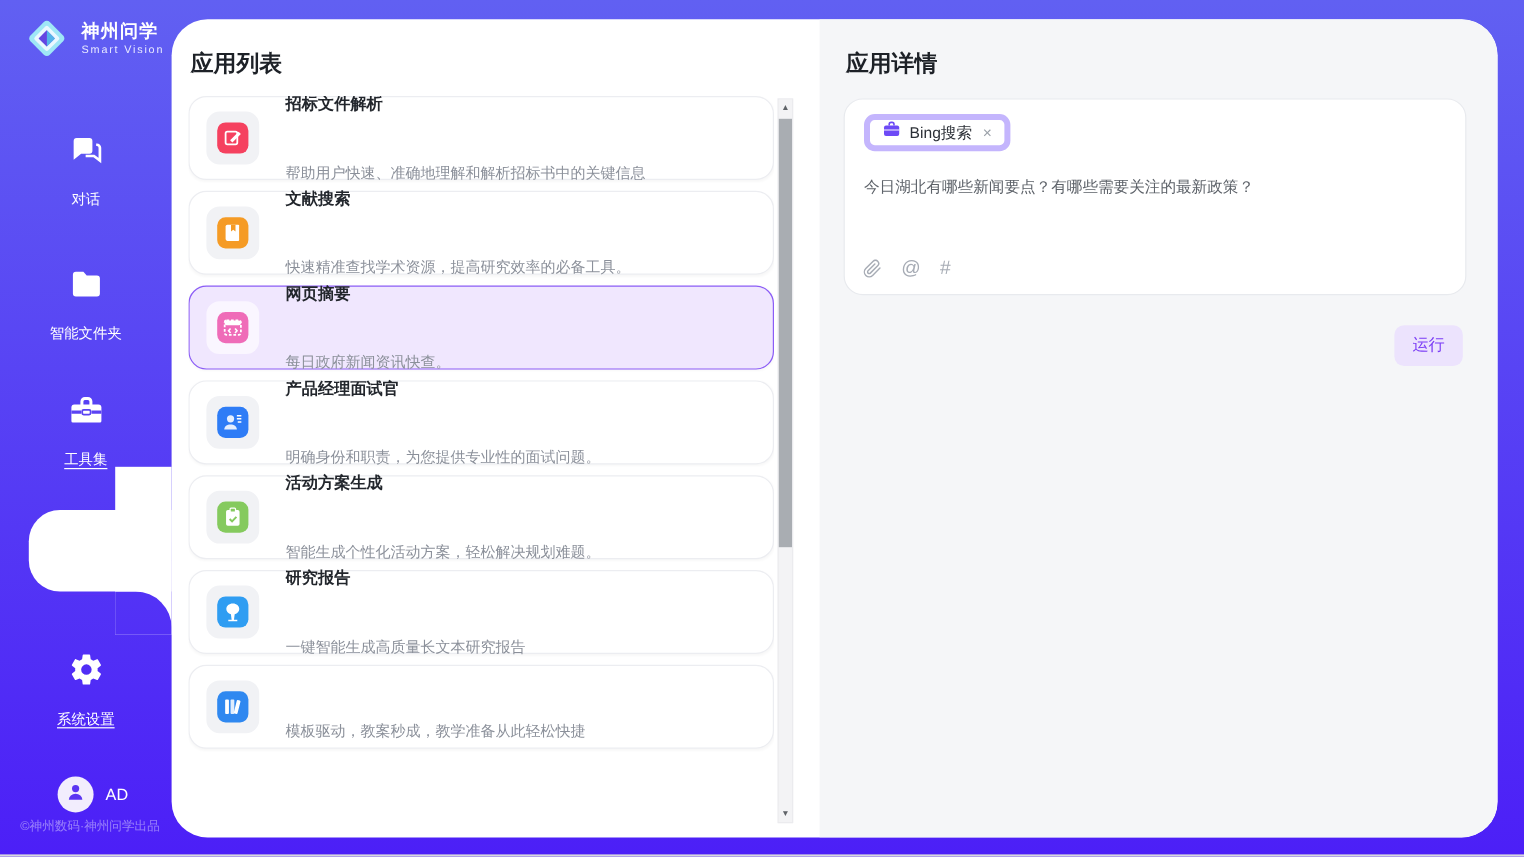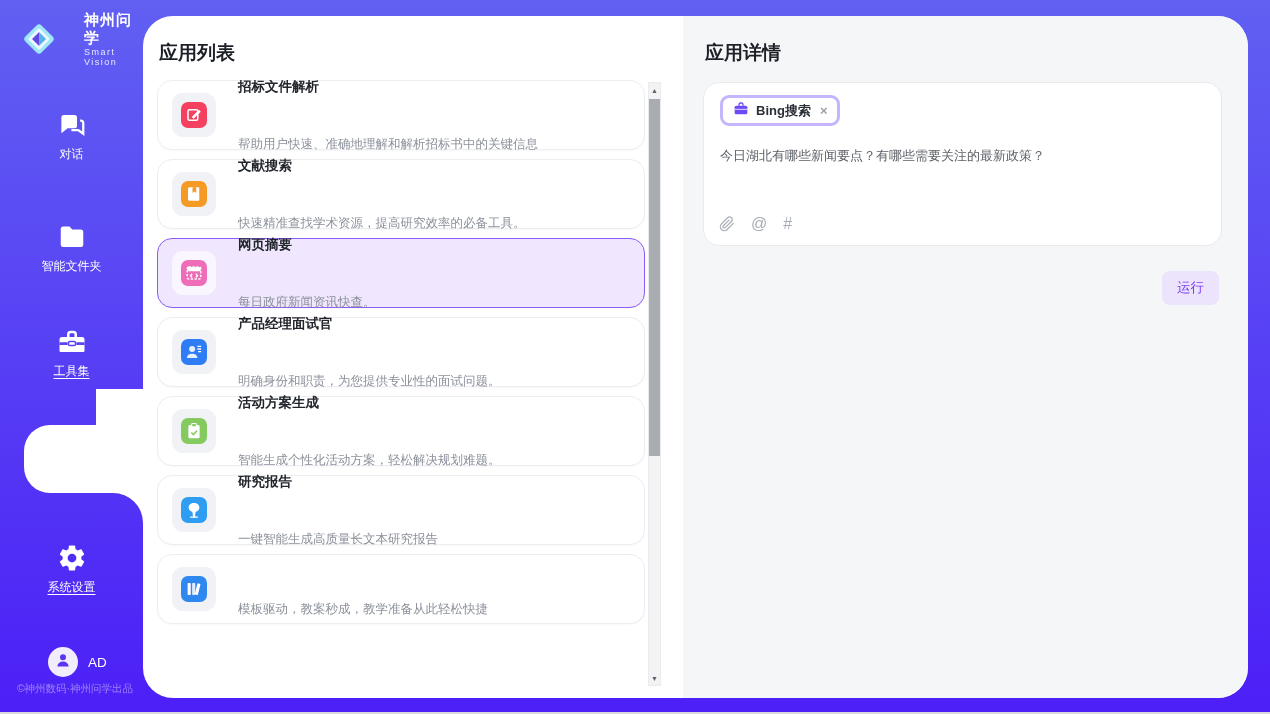--- a/index.html
+++ b/index.html
@@ -4,28 +4,28 @@
 <style>
   * { margin:0; padding:0; box-sizing:border-box; }
   html,body { width:1270px; height:714px; overflow:hidden; }
   body {
     font-family:"Liberation Sans","DejaVu Sans",sans-serif;
     background:linear-gradient(180deg,#6160f2 0%,#4c1ff7 100%);
     position:relative;
   }
   
   .sidebar { position:absolute; left:0; top:0; width:143px; height:714px; z-index:2; }
-  .logo-row { position:absolute; left:18px; top:11px; display:flex; align-items:center; gap:24px; }
+  .logo-row { position:absolute; left:18px; top:11px; display:flex; align-items:center; gap:8px; }
   .logo-gem { width:42px; height:42px; }
   .brand-name { color:#fff; font-size:15px; font-weight:bold; letter-spacing:1px; line-height:18px; }
   .brand-sub { color:#e7e9ff; font-size:9px; letter-spacing:1.5px; }
   .nav-item { position:absolute; left:0; width:143px; text-align:center; cursor:pointer; }
   .nav-item .nav-icon { display:block; margin:0 auto; width:30px; height:30px; }
   .nav-icon svg { width:30px; height:30px; display:block; }
-  .nav-item .nav-label { display:inline-block; margin-top:6px; font-size:12px; color:#fff;font-family:Liberation Serif, serif; }
+  .nav-item .nav-label { display:inline-block; margin-top:18px; font-size:12px; color:#fff;font-family:Liberation Serif, serif; }
   .nav-item.underline .nav-label { text-decoration:underline; text-underline-offset:3px; }
   .nav-0{top:110px}.nav-1{top:222px}.nav-2{top:327px}.nav-3{top:432px}.nav-4{top:543px}
   .nav-item.active .nav-label { color:#5b2ff5; }
   
   .bubble-zone { position:absolute; left:96px; top:389px; width:47px; height:140px; background:#fff; z-index:1; }
   .flare-top { position:absolute; left:96px; top:389px; width:47px; height:36px;
     background:linear-gradient(#563df5,#5539f5); border-bottom-right-radius:30px; z-index:1; }
   .flare-bottom { position:absolute; left:96px; top:493px; width:47px; height:36px;
     background:linear-gradient(#5333f6,#5230f6); border-top-right-radius:30px; z-index:1; }
   .bubble { position:absolute; left:24px; top:425px; width:119px; height:68px; background:#fff;
@@ -62,21 +62,21 @@
   .scroll-up { top:0; }
   .scroll-down { bottom:0; }
   .scroll-thumb { position:absolute; left:0; top:16px; width:11px; height:357px; background:#a9adb2; cursor:pointer; }
   
   .right-pane { position:absolute; left:540px; top:0; width:565px; height:682px; background:#f5f6f8;
     border-radius:0 30px 30px 0; }
   .detail-title { position:absolute; left:22px; top:24px; }
   .detail-card { position:absolute; left:20px; top:66px; width:519px; height:164px; background:#fff;
     border:1px solid #e8eaee; border-radius:16px; }
   .chip { position:absolute; left:16px; top:12px; height:31px; display:inline-flex; align-items:center;
-    gap:7px; padding:0 10px; border:3px solid #c4b5fd; border-radius:9px; background:#fff; cursor:pointer;font-weight:bold; }
+    gap:7px; padding:0 10px; border:5px solid #c4b5fd; border-radius:9px; background:#fff; cursor:pointer; }
   .chip svg { width:16px; height:16px; }
   .chip-label { font-size:13px; color:#2b2f36; }
   .chip-close { font-size:13px; color:#9aa0a8; margin-left:2px; cursor:pointer; line-height:1; }
   .prompt-text { position:absolute; left:16px; top:64px; width:480px; font-size:13px; color:#5d6269; }
   .attach-row { position:absolute; left:15px; top:132px; display:flex; align-items:center; gap:16px;
     color:#a7acb5; }
   .attach-row .tb-icon { font-size:16px; line-height:18px; display:inline-flex; align-items:center; cursor:pointer; }
   .attach-row .tb-icon svg { width:16px; height:16px; }
   .run-btn { position:absolute; right:29px; top:255px; padding:8px 15px; background:#ece3fd; color:#7b3df5;
     font-size:13.5px; border:none; border-radius:8px; cursor:pointer; font-family:inherit; }

